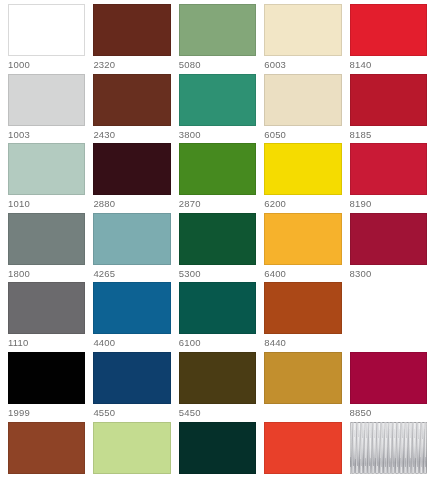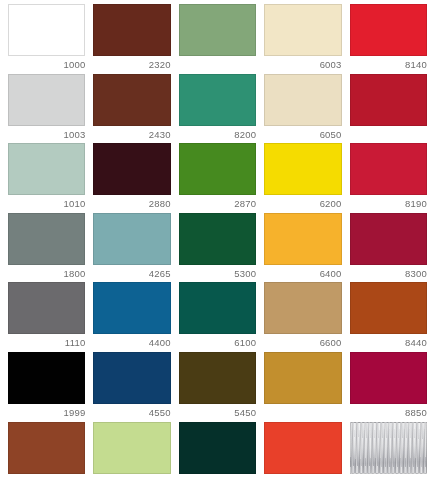--- a/index.html
+++ b/index.html
@@ -27,21 +27,21 @@
     width: 427px;
     height: 69.6px;
     box-sizing: border-box;
   }
   .swatch-cell {
     width: 85.4px;
     box-sizing: border-box;
     padding: 0 4px;
     display: flex;
     flex-direction: column;
-    align-items: flex-end;
+    align-items: flex-start;
   }
   .swatch-chip {
     height: 52px;
     width: 100%;
     box-sizing: border-box;
     border: 1px solid rgba(0,0,0,0.10);
     position: relative;
   }
   .swatch-chip.metallic {
     background:
@@ -80,20 +80,21 @@
       <div class="swatch-cell">
         <div class="swatch-chip white-chip" style="background: rgb(255, 255, 255);"></div>
         <div class="swatch-label">1000</div>
       </div>
       <div class="swatch-cell">
         <div class="swatch-chip" style="background: rgb(102, 41, 28);"></div>
         <div class="swatch-label">2320</div>
       </div>
       <div class="swatch-cell">
         <div class="swatch-chip" style="background: rgb(131, 167, 121);"></div>
+        <div class="swatch-label">5080</div>
       </div>
       <div class="swatch-cell">
         <div class="swatch-chip" style="background: rgb(242, 230, 198);"></div>
         <div class="swatch-label">6003</div>
       </div>
       <div class="swatch-cell">
         <div class="swatch-chip" style="background: rgb(227, 30, 45);"></div>
         <div class="swatch-label">8140</div>
       </div>
     </div>
@@ -101,28 +102,29 @@
       <div class="swatch-cell">
         <div class="swatch-chip" style="background: rgb(212, 213, 213);"></div>
         <div class="swatch-label">1003</div>
       </div>
       <div class="swatch-cell">
         <div class="swatch-chip" style="background: rgb(104, 47, 31);"></div>
         <div class="swatch-label">2430</div>
       </div>
       <div class="swatch-cell">
         <div class="swatch-chip" style="background: rgb(46, 145, 115);"></div>
-        <div class="swatch-label">8200</div>
+        <div class="swatch-label">3800</div>
       </div>
       <div class="swatch-cell">
         <div class="swatch-chip" style="background: rgb(235, 223, 194);"></div>
         <div class="swatch-label">6050</div>
       </div>
       <div class="swatch-cell">
         <div class="swatch-chip" style="background: rgb(184, 24, 44);"></div>
+        <div class="swatch-label">8185</div>
       </div>
     </div>
     <div class="swatch-row">
       <div class="swatch-cell">
         <div class="swatch-chip" style="background: rgb(179, 203, 192);"></div>
         <div class="swatch-label">1010</div>
       </div>
       <div class="swatch-cell">
         <div class="swatch-chip" style="background: rgb(54, 15, 23);"></div>
         <div class="swatch-label">2880</div>
@@ -167,24 +169,20 @@
         <div class="swatch-chip" style="background: rgb(107, 106, 109);"></div>
         <div class="swatch-label">1110</div>
       </div>
       <div class="swatch-cell">
         <div class="swatch-chip" style="background: rgb(13, 98, 147);"></div>
         <div class="swatch-label">4400</div>
       </div>
       <div class="swatch-cell">
         <div class="swatch-chip" style="background: rgb(7, 88, 76);"></div>
         <div class="swatch-label">6100</div>
-      </div>
-      <div class="swatch-cell">
-        <div class="swatch-chip" style="background: rgb(192, 154, 102);"></div>
-        <div class="swatch-label">6600</div>
       </div>
       <div class="swatch-cell">
         <div class="swatch-chip" style="background: rgb(171, 72, 23);"></div>
         <div class="swatch-label">8440</div>
       </div>
     </div>
     <div class="swatch-row">
       <div class="swatch-cell">
         <div class="swatch-chip" style="background: rgb(1, 1, 1);"></div>
         <div class="swatch-label">1999</div>

